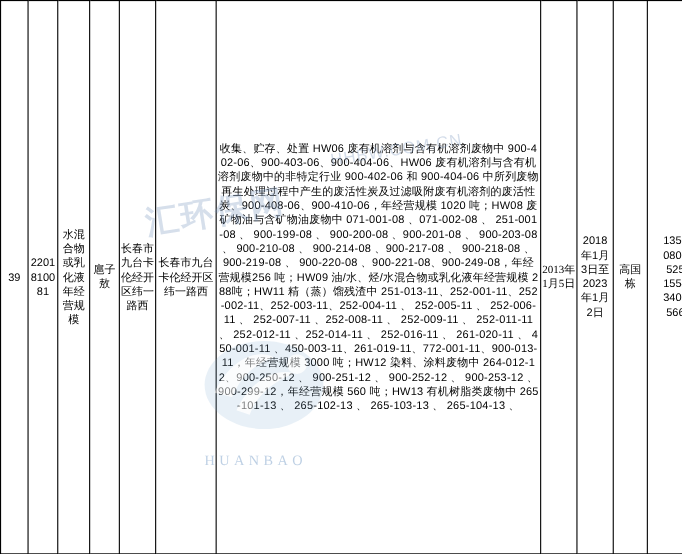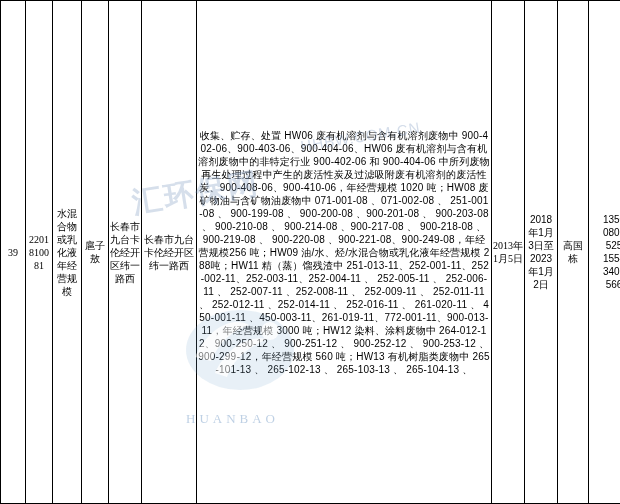--- a/index.html
+++ b/index.html
@@ -38,22 +38,22 @@
     line-height:12px;
     letter-spacing:0px;
   }
   .vtext{
     display:block;
     width:100%;
     text-align:center;
     word-break:break-all;
     white-space:normal;
   }
-  td.idx{width:22px;font-family:Liberation Serif, serif;}
-  td.no{width:24px;font-family:Liberation Serif, serif;}
+  td.idx{width:22px;}
+  td.no{width:24px;}
   td.company{width:26px;}
   td.person{width:24px;font-family:Liberation Serif, serif;}
   td.addr1{width:30px;}
   td.addr2{width:52px;}
   td.scope{
     width:292px;
     text-align:left;
     vertical-align:top;
     padding:4px 6px 4px 6px;
     font-size:10.5px;

